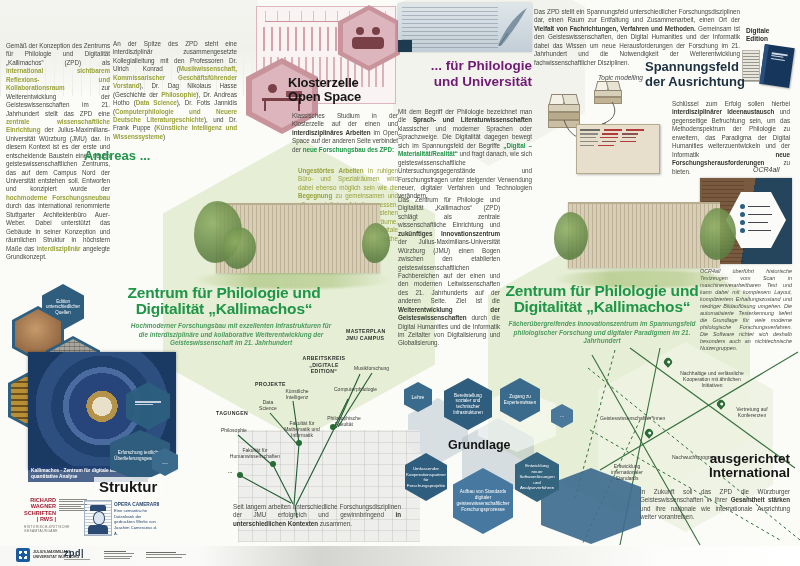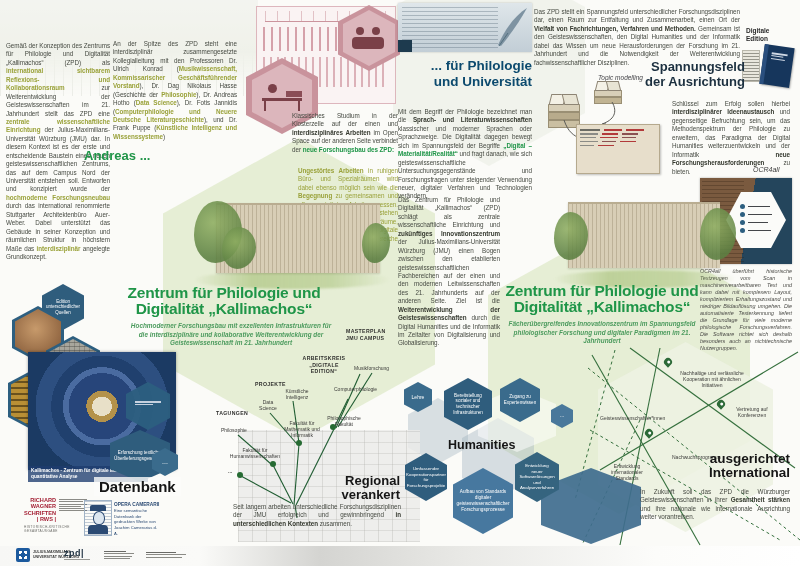--- a/index.html
+++ b/index.html
@@ -13,21 +13,21 @@
            text-align:center;box-sizing:border-box;line-height:1.25;}
   
   .body-txt{font-size:6.3px;line-height:1.34;text-align:justify;letter-spacing:-.05px;}
   .olive{color:#9aa23a;}
   .sg-n{} .sg-b{font-weight:700;color:#35392f;}
   .sg-g{color:#9aa23a;font-weight:700;}
   .sg-gb{color:#1f9548;font-weight:700;}
   .sg-o{} .sg-ob{font-weight:700;}
   .h-green{color:#1f9548;font-weight:700;}
   .h-ink{color:#1c3040;font-weight:700;}
-  .h-forest{color:#0c4a6e;font-weight:700;}
+  .h-forest{color:#701a75;font-weight:700;}
   .h-black{color:#161616;font-weight:700;}
   .sub-green{color:#4c9b5e;font-style:italic;font-weight:700;}
   .net-label{font-size:5px;color:#3c3c3a;line-height:1.18;}
   .net-caps{font-size:5.2px;font-weight:700;letter-spacing:.35px;color:#30302e;line-height:1.25;}
   .dot{position:absolute;width:6px;height:6px;border-radius:50%;background:#266b33;}
   .pin{position:absolute;width:8px;height:8px;background:#2c6a37;border-radius:50% 50% 50% 0;
        transform:rotate(-45deg);}
   .pin::after{content:"";position:absolute;width:3px;height:3px;background:#fff;border-radius:50%;left:2.5px;top:2.5px;}
   .caption-it{font-style:italic;font-size:5.4px;line-height:1.3;color:#4c4c48;text-align:justify;}
   .bar{background:#8b8b86;height:1.5px;margin:1.2px 0;}
@@ -76,20 +76,24 @@
     <div class="abs" style="left:34px;top:22px;width:8px;height:8px;border-radius:50%;background:#7a4048;"></div>
     <div class="abs" style="left:14px;top:32px;width:32px;height:12px;border-radius:4px;background:#7a4048;"></div>
   </div>
   <div class="abs hexP" style="left:246px;top:58px;width:72px;height:76px;background:#c9939c;">
     <div class="abs hexP" style="left:6px;top:6px;width:60px;height:64px;background:#dcb6bc;"></div>
     <div class="abs" style="left:22px;top:26px;width:9px;height:9px;border-radius:50%;background:#7a4048;"></div>
     <div class="abs" style="left:16px;top:40px;width:40px;height:3px;background:#7a4048;"></div>
     <div class="abs" style="left:40px;top:33px;width:16px;height:6px;background:#8a4d56;"></div>
     <div class="abs" style="left:18px;top:43px;width:2px;height:10px;background:#7a4048;"></div>
     <div class="abs" style="left:52px;top:43px;width:2px;height:10px;background:#7a4048;"></div>
+  </div>
+  <div class="abs h-black" style="left:288px;top:76px;font-size:13px;line-height:1.1;letter-spacing:-.2px;">
+    <div>Klosterzelle</div>
+    <div>Open Space</div>
   </div>
   <div class="abs body-txt" style="left:292px;top:112px;width:106px;"><span class="sg-n">Klassisches Studium in der Klosterzelle auf der einen und </span><span class="sg-b">interdisziplinäres Arbeiten</span><span class="sg-n"> im Open Space auf der anderen Seite verbindet der </span><span class="sg-gb">neue Forschungsbau des ZPD:</span></div>
   <div class="abs body-txt olive" style="left:298px;top:167px;width:100px;"><span class="sg-ob">Ungestörtes Arbeiten</span><span class="sg-o"> in ruhigen Büro- und Spezialräumen wird dabei ebenso möglich sein wie die </span><span class="sg-ob">Begegnung</span><span class="sg-o"> zu gemeinsamen und offen gestalteten Arbeitsprozessen. Darüber hinaus stehen Besprechungs- und Vortragsräume, Bibliotheksflächen sowie digitale Labor- und Auswertungsbereiche zur Verfügung.</span></div>
 
   <div class="abs" style="left:398px;top:3px;width:134px;height:49px;background:linear-gradient(180deg,#dfe6ea,#c2ced6);
               box-shadow:0 0 2px rgba(0,0,0,.2);overflow:hidden;">
     <div class="abs" style="left:4px;top:4px;right:34px;bottom:4px;background:repeating-linear-gradient(0deg,rgba(80,100,115,.35) 0 1px,rgba(0,0,0,0) 1px 4px);"></div>
     <svg class="abs" style="right:2px;top:2px;" width="36" height="44" viewBox="0 0 36 44">
       <path d="M4 40 C 12 22, 22 10, 33 3 C 26 16, 16 30, 7 41 Z" fill="#7e93a2"></path>
       <line x1="5" y1="41" x2="14" y2="28" stroke="#54707f" stroke-width="1"></line>
@@ -162,21 +166,21 @@
           <div class="bar" style="background:#8a5252;width:14px;"></div>
           <div class="bar" style="background:#b23a3a;width:16px;"></div>
         </div>
       <div style="display:flex;gap:4px;">
           <div class="bar" style="width:14px;"></div>
           <div class="bar" style="background:#b23a3a;width:16px;"></div>
         </div>
     </div>
   </div>
 
-  <div class="abs h-ink" style="left:645px;top:60px;font-size:13px;line-height:1.15;text-align:right;">
+  <div class="abs h-ink" style="left:645px;top:60px;font-size:13px;line-height:1.15;">
     <div>Spannungsfeld</div>
     <div>der Ausrichtung</div>
   </div>
   <div class="abs body-txt" style="left:672px;top:100px;width:118px;"><span class="sg-n">Schlüssel zum Erfolg sollen hierbei </span><span class="sg-b">interdisziplinärer Ideenaustausch</span><span class="sg-n"> und gegenseitige Befruchtung sein, um das Methodenspektrum der Philologie zu erweitern, das Paradigma der Digital Humanities weiterzuentwickeln und der Informatik </span><span class="sg-b">neue Forschungsherausforderungen</span><span class="sg-n"> zu bieten.</span></div>
 
   <div class="abs" style="left:753px;top:166px;font-size:7px;font-style:italic;color:#3c3c3c;">OCR4all</div>
 
   <div class="abs" style="left:700px;top:178px;width:92px;height:86px;box-shadow:0 0 2px rgba(0,0,0,.3);overflow:hidden;
               background:linear-gradient(100deg,#7a5a3f 0 52%,#24455c 52% 100%);">
     <div class="abs" style="left:2px;top:2px;width:42px;bottom:2px;background:repeating-linear-gradient(0deg,rgba(40,25,12,.4) 0 1px,rgba(0,0,0,0) 1px 4px);opacity:.7;"></div>
@@ -271,24 +275,20 @@
   <div class="abs net-label" style="left:354px;top:366px;width:40px;">Musikforschung</div>
   <div class="abs net-label" style="left:284px;top:389px;width:26px;text-align:center;">Künstliche Intelligenz</div>
   <div class="abs net-label" style="left:334px;top:387px;width:26px;text-align:center;">Computerphilologie</div>
   <div class="abs net-label" style="left:259px;top:400px;width:18px;text-align:center;">Data Science</div>
   <div class="abs net-label" style="left:221px;top:428px;width:34px;">Philosophie</div>
   <div class="abs net-label" style="left:325px;top:416px;width:38px;text-align:center;">Philosophische Fakultät</div>
   <div class="abs net-label" style="left:283px;top:421px;width:38px;text-align:center;">Fakultät für Mathematik und Informatik</div>
   <div class="abs net-label" style="left:226px;top:448px;width:58px;text-align:center;">Fakultät für Humanwissenschaften</div>
   <div class="abs net-label" style="left:228px;top:469px;font-weight:700;">...</div>
 
-  <div class="abs h-black" style="left:300px;top:474px;width:100px;font-size:13px;line-height:1.05;text-align:right;">
-    <div>Regional</div>
-    <div>verankert</div>
-  </div>
   <div class="abs body-txt" style="left:233px;top:503px;width:168px;"><span class="sg-n">Seit langem arbeiten unterschiedliche Forschungsdisziplinen der JMU erfolgreich und gewinnbringend </span><span class="sg-b">in unterschiedlichen Kontexten</span><span class="sg-n"> zusammen.</span></div>
 
   <div class="abs hexP bluehex" style="left:42px;top:284px;width:42px;height:46px;font-size:4.5px;padding:0 5px;">
     <span>Edition unterschiedlicher Quellen</span>
   </div>
   <div class="abs hexP" style="left:12px;top:306px;width:52px;height:56px;background:#2d5f80;">
     <div class="abs hexP" style="left:3px;top:3px;width:46px;height:50px;background:radial-gradient(circle at 45% 40%,#c79a6b,#8a5f3c 80%);"></div>
   </div>
   <div class="abs hexP" style="left:46px;top:336px;width:54px;height:58px;background:#2d5f80;">
     <div class="abs hexP" style="left:3px;top:3px;width:48px;height:52px;background:#a8a69c;background-image:repeating-linear-gradient(0deg,rgba(60,60,55,.4) 0 1px,rgba(0,0,0,0) 1px 4px),repeating-linear-gradient(90deg,rgba(60,60,55,.25) 0 1px,rgba(0,0,0,0) 1px 5px);"></div>
@@ -307,21 +307,21 @@
         <div class="bar" style="background:#cfd8e4;width:18px;"></div>
       </div>
   </div>
   <div class="abs hexP bluehex" style="left:110px;top:430px;width:60px;height:52px;font-size:4.6px;padding:0 7px;">
     <span>Erforschung textlicher Überlieferungsgeschichte</span>
   </div>
   <div class="abs hexP bluehex" style="left:152px;top:448px;width:26px;height:28px;font-size:7px;background:#3a6b8c;">
     <span>...</span>
   </div>
 
-  <div class="abs h-black" style="left:94px;top:477px;font-size:15px;background:rgba(252,252,250,.8);padding:1px 5px;">Datenbank</div>
+  <div class="abs h-black" style="left:94px;top:477px;font-size:15px;background:rgba(252,252,250,.8);padding:1px 5px;">Struktur</div>
 
   <div class="abs" style="left:24px;top:497px;width:66px;">
     <div style="display:flex;gap:3px;">
       <div style="color:#a31f33;font-weight:700;font-size:5.6px;line-height:1.15;text-align:right;width:32px;">
         <div>RICHARD</div>
         <div>WAGNER</div>
         <div>SCHRIFTEN</div>
         <div>| RWS |</div>
       </div>
       <div style="width:28px;padding-top:1px;">
@@ -352,21 +352,21 @@
   </div>
   <div class="abs hexP bluehex" style="left:444px;top:378px;width:48px;height:52px;font-size:4.6px;padding:0 6px;background:#2f5d7d;">
     <span>Bereitstellung sozialer und technischer Infrastrukturen</span>
   </div>
   <div class="abs hexP bluehex" style="left:500px;top:378px;width:40px;height:44px;font-size:4.6px;padding:0 6px;background:#3a6b8c;">
     <span>Zugang zu Expertenwissen</span>
   </div>
   <div class="abs hexP bluehex" style="left:551px;top:404px;width:22px;height:24px;font-size:6px;background:#49789b;">
     <span>...</span>
   </div>
-  <div class="abs h-black" style="left:448px;top:438px;font-size:12.5px;">Humanities</div>
+  <div class="abs h-black" style="left:448px;top:438px;font-size:12.5px;">Grundlage</div>
   <div class="abs hexP bluehex" style="left:405px;top:453px;width:42px;height:48px;font-size:4.4px;padding:0 5px;background:#2f5d7d;">
     <span>Umfassender Kooperationspartner für Forschungsprojekte</span>
   </div>
   <div class="abs hexP" style="left:541px;top:468px;width:100px;height:76px;background:#3f6d8e;opacity:.92;"></div>
   <div class="abs hexP bluehex" style="left:453px;top:468px;width:60px;height:66px;font-size:4.7px;padding:0 7px;background:#47789f;">
     <span>Aufbau von Standards digitaler geisteswissenschaftlicher Forschungsprozesse</span>
   </div>
   <div class="abs hexP bluehex" style="left:515px;top:452px;width:44px;height:50px;font-size:4.4px;padding:0 6px;background:#35647f;">
     <span>Entwicklung neuer Softwarelösungen und Analyseverfahren</span>
   </div>

